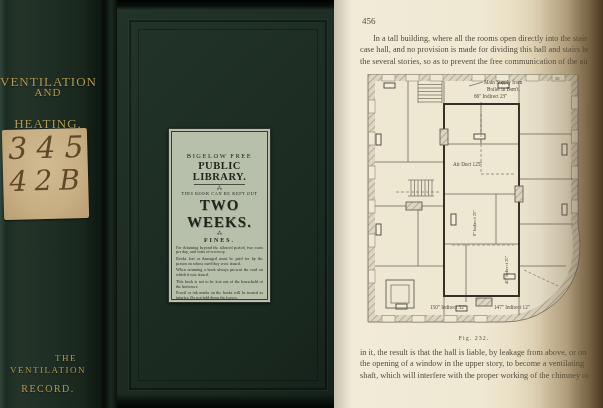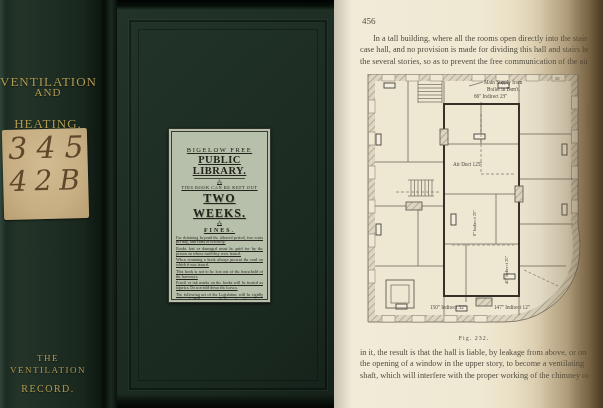--- a/index.html
+++ b/index.html
@@ -43,27 +43,27 @@
     background:linear-gradient(0deg,#030503 0%,#0c150e 55%,rgba(12,21,14,0) 100%);}
   .cover-frame{position:absolute;left:12px;right:7px;top:20px;bottom:18px;
     border:2px solid rgba(0,0,0,.38);box-shadow:0 0 0 1px rgba(140,160,140,.07);}
   .cover-frame-inner{position:absolute;left:7px;right:7px;top:7px;bottom:7px;
     border:1px solid rgba(0,0,0,.3);}
 
   
   #lib-label{left:51px;top:128px;width:101px;height:173px;background:#b7c0ab;
     border:1px solid #30302a;box-shadow:0 1px 3px rgba(0,0,0,.65);color:#24241d;}
   #lib-inner{position:absolute;left:2px;right:2px;top:2px;bottom:2px;
-    border:1px solid #3a3a30;padding:13px 4px 1px 4px;text-align:center;overflow:hidden;text-decoration:underline;}
+    border:1px solid #3a3a30;padding:19px 4px 1px 4px;text-align:center;overflow:hidden;}
   .lib-line1{font-size:6.5px;letter-spacing:1.5px;margin-top:1px;}
   .lib-line2{font-size:10.5px;letter-spacing:.5px;font-weight:bold;margin-top:1px;}
   .lib-rule{height:1px;background:#4a4a3e;width:58%;margin:2px auto 1px auto;}
   .lib-orn{font-size:4.5px;line-height:4px;}
   .lib-keep{font-size:4.3px;letter-spacing:.6px;margin-top:1px;}
-  .lib-weeks{font-size:12px;font-weight:bold;letter-spacing:1px;margin-top:1px;
+  .lib-weeks{font-size:15px;font-weight:bold;letter-spacing:1px;margin-top:1px;
     text-shadow:.6px .6px 0 #8d9680;}
   .lib-fines{font-size:6px;font-weight:bold;letter-spacing:2px;margin-top:2px;}
   .lib-rulep{font-size:4.1px;line-height:1.22;text-align:justify;margin:1.5px 0 0 0;
     color:#2b2b23;}
 
   
   #page{left:334px;top:0;width:269px;height:408px;
     background:linear-gradient(90deg,#f3eddc 0%,#f1ebd8 8%,#efe8d2 55%,#e6dabd 74%,#cdbb99 87%,#a8936f 95%,#7d6a49 100%);}
   .pg-ink{color:#534d40;}
   #pg-number{left:28px;top:16px;font-size:9px;text-align:right;}
@@ -95,21 +95,21 @@
     <div class="abs spine-text sp-title" style="top:58px;left:0;">VENTILATION</div>
     <div class="abs spine-text sp-title" style="top:70px;left:0;font-size:11px;">AND</div>
     <div class="abs spine-text sp-title" style="top:100px;left:0;">HEATING.</div>
 
     <div id="call-label" class="abs">
       <div class="call-line1">345</div>
       <div class="call-line2">42B</div>
     </div>
 
 
-    <div class="abs spine-text sp-small" style="top:337px;left:0;">THE</div>
+    <div class="abs spine-text sp-small" style="top:337px;left:18px;">THE</div>
     <div class="abs spine-text sp-small" style="top:349px;left:0;">VENTILATION</div>
     <div class="abs spine-text" style="top:367px;left:0;font-size:10px;letter-spacing:1.5px;">RECORD.</div>
   </div>
 
   <div id="hinge" class="abs"></div>
 
   <div id="cover" class="abs">
     <div class="cover-frame">
       <div class="cover-frame-inner"></div>
     </div>

